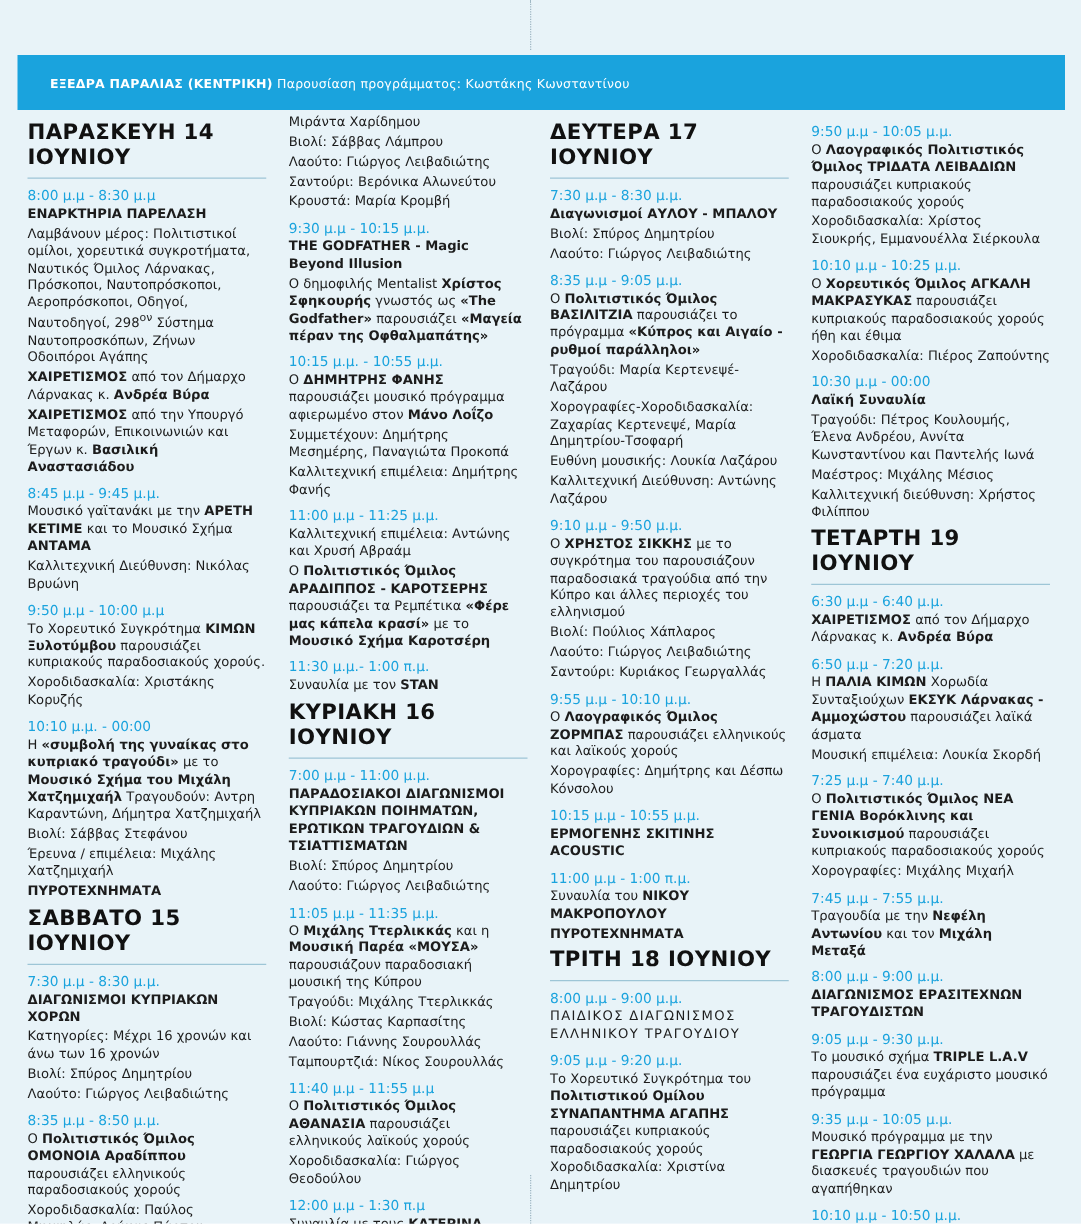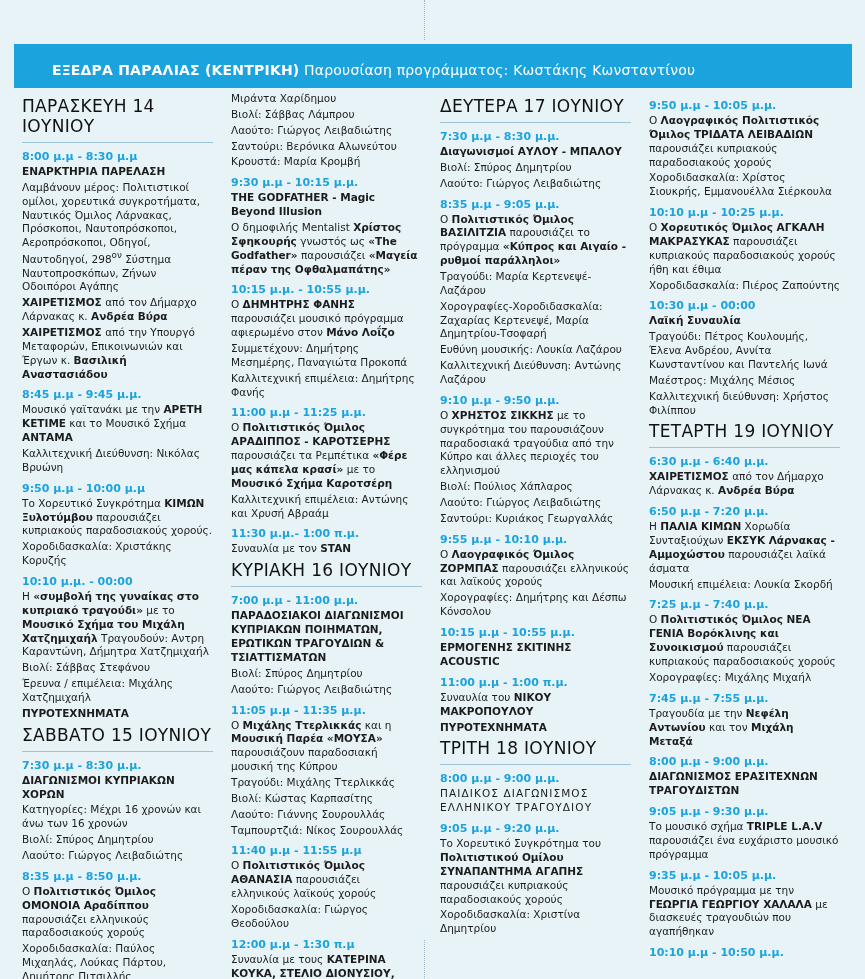--- a/index.html
+++ b/index.html
@@ -28,22 +28,22 @@
   .fold.right{left:424px;top:940px;height:39px;}
 
   .banner{
     position:absolute;
     left:14px;top:44px;
     width:838px;height:44px;
     background:#1aa3dd;
   }
   .banner-text{
     position:absolute;
-    left:52px;top:62px;
-    font-size:14px;
+    left:40px;top:62px;
+    font-size:10px;
     color:#ffffff;
     letter-spacing:.2px;
   }
   .banner-text b{font-weight:bold;}
 
   .columns{
     position:absolute;
     left:14px;top:92px;
     width:838px;height:880px;
     display:flex;
@@ -51,31 +51,31 @@
   }
   .col{
     width:209px;
     padding:0 10px 0 8px;
     box-sizing:border-box;
   }
   .col + .col{border-left:none;}
 
   .daytitle{
     font-size:17px;
-    font-weight:normal;
+    font-weight:bold;
     color:#111;
     margin:4px 0 6px 0;
     letter-spacing:.3px;
   }
   .sep{
     height:1px;background:#9dc5d6;margin:2px 0 7px 0;
   }
   .time{
     color:#1aa3dd;
-    font-weight:bold;
+    font-weight:normal;
     font-size:11px;
     margin:7px 0 2px 0;
   }
   .item{
     font-size:10.5px;
     line-height:1.32;
     margin:0 0 2px 0;
     color:#1c1c1c;
   }
   .item b{font-weight:bold;text-align:right;}
@@ -132,22 +132,22 @@
         <div class="item">Σαντούρι: Βερόνικα Αλωνεύτου</div>
         <div class="item">Κρουστά: Μαρία Κρομβή</div>
         <div class="time">9:30 μ.μ - 10:15 μ.μ.</div>
         <div class="item"><b>THE GODFATHER - Magic Beyond Illusion</b></div>
         <div class="item">Ο δημοφιλής Mentalist <b>Χρίστος Σφηκουρής</b> γνωστός ως <b>«The Godfather»</b> παρουσιάζει <b>«Μαγεία πέραν της Οφθαλμαπάτης»</b></div>
         <div class="time">10:15 μ.μ. - 10:55 μ.μ.</div>
         <div class="item">Ο <b>ΔΗΜΗΤΡΗΣ ΦΑΝΗΣ</b> παρουσιάζει μουσικό πρόγραμμα αφιερωμένο στον <b>Μάνο Λοΐζο</b></div>
         <div class="item">Συμμετέχουν: Δημήτρης Μεσημέρης, Παναγιώτα Προκοπά</div>
         <div class="item">Καλλιτεχνική επιμέλεια: Δημήτρης Φανής</div>
         <div class="time">11:00 μ.μ - 11:25 μ.μ.</div>
+        <div class="item">Καλλιτεχνική επιμέλεια: Αντώνης και Χρυσή Αβραάμ</div>
         <div class="item">Ο <b>Πολιτιστικός Όμιλος ΑΡΑΔΙΠΠΟΣ - ΚΑΡΟΤΣΕΡΗΣ</b> παρουσιάζει τα Ρεμπέτικα <b>«Φέρε μας κάπελα κρασί»</b> με το <b>Μουσικό Σχήμα Καροτσέρη</b></div>
-        <div class="item">Καλλιτεχνική επιμέλεια: Αντώνης και Χρυσή Αβραάμ</div>
         <div class="time">11:30 μ.μ.- 1:00 π.μ.</div>
         <div class="item">Συναυλία με τον <b>STAN</b></div>
         <div class="daytitle">ΚΥΡΙΑΚΗ 16 ΙΟΥΝΙΟΥ</div>
         <div class="sep"></div>
         <div class="time">7:00 μ.μ - 11:00 μ.μ.</div>
         <div class="item"><b>ΠΑΡΑΔΟΣΙΑΚΟΙ ΔΙΑΓΩΝΙΣΜΟΙ ΚΥΠΡΙΑΚΩΝ ΠΟΙΗΜΑΤΩΝ, ΕΡΩΤΙΚΩΝ ΤΡΑΓΟΥΔΙΩΝ &amp; ΤΣΙΑΤΤΙΣΜΑΤΩΝ</b></div>
         <div class="item">Βιολί: Σπύρος Δημητρίου</div>
         <div class="item">Λαούτο: Γιώργος Λειβαδιώτης</div>
         <div class="time">11:05 μ.μ - 11:35 μ.μ.</div>
         <div class="item">Ο <b>Μιχάλης Ττερλικκάς</b> και η <b>Μουσική Παρέα «ΜΟΥΣΑ»</b> παρουσιάζουν παραδοσιακή μουσική της Κύπρου</div>

